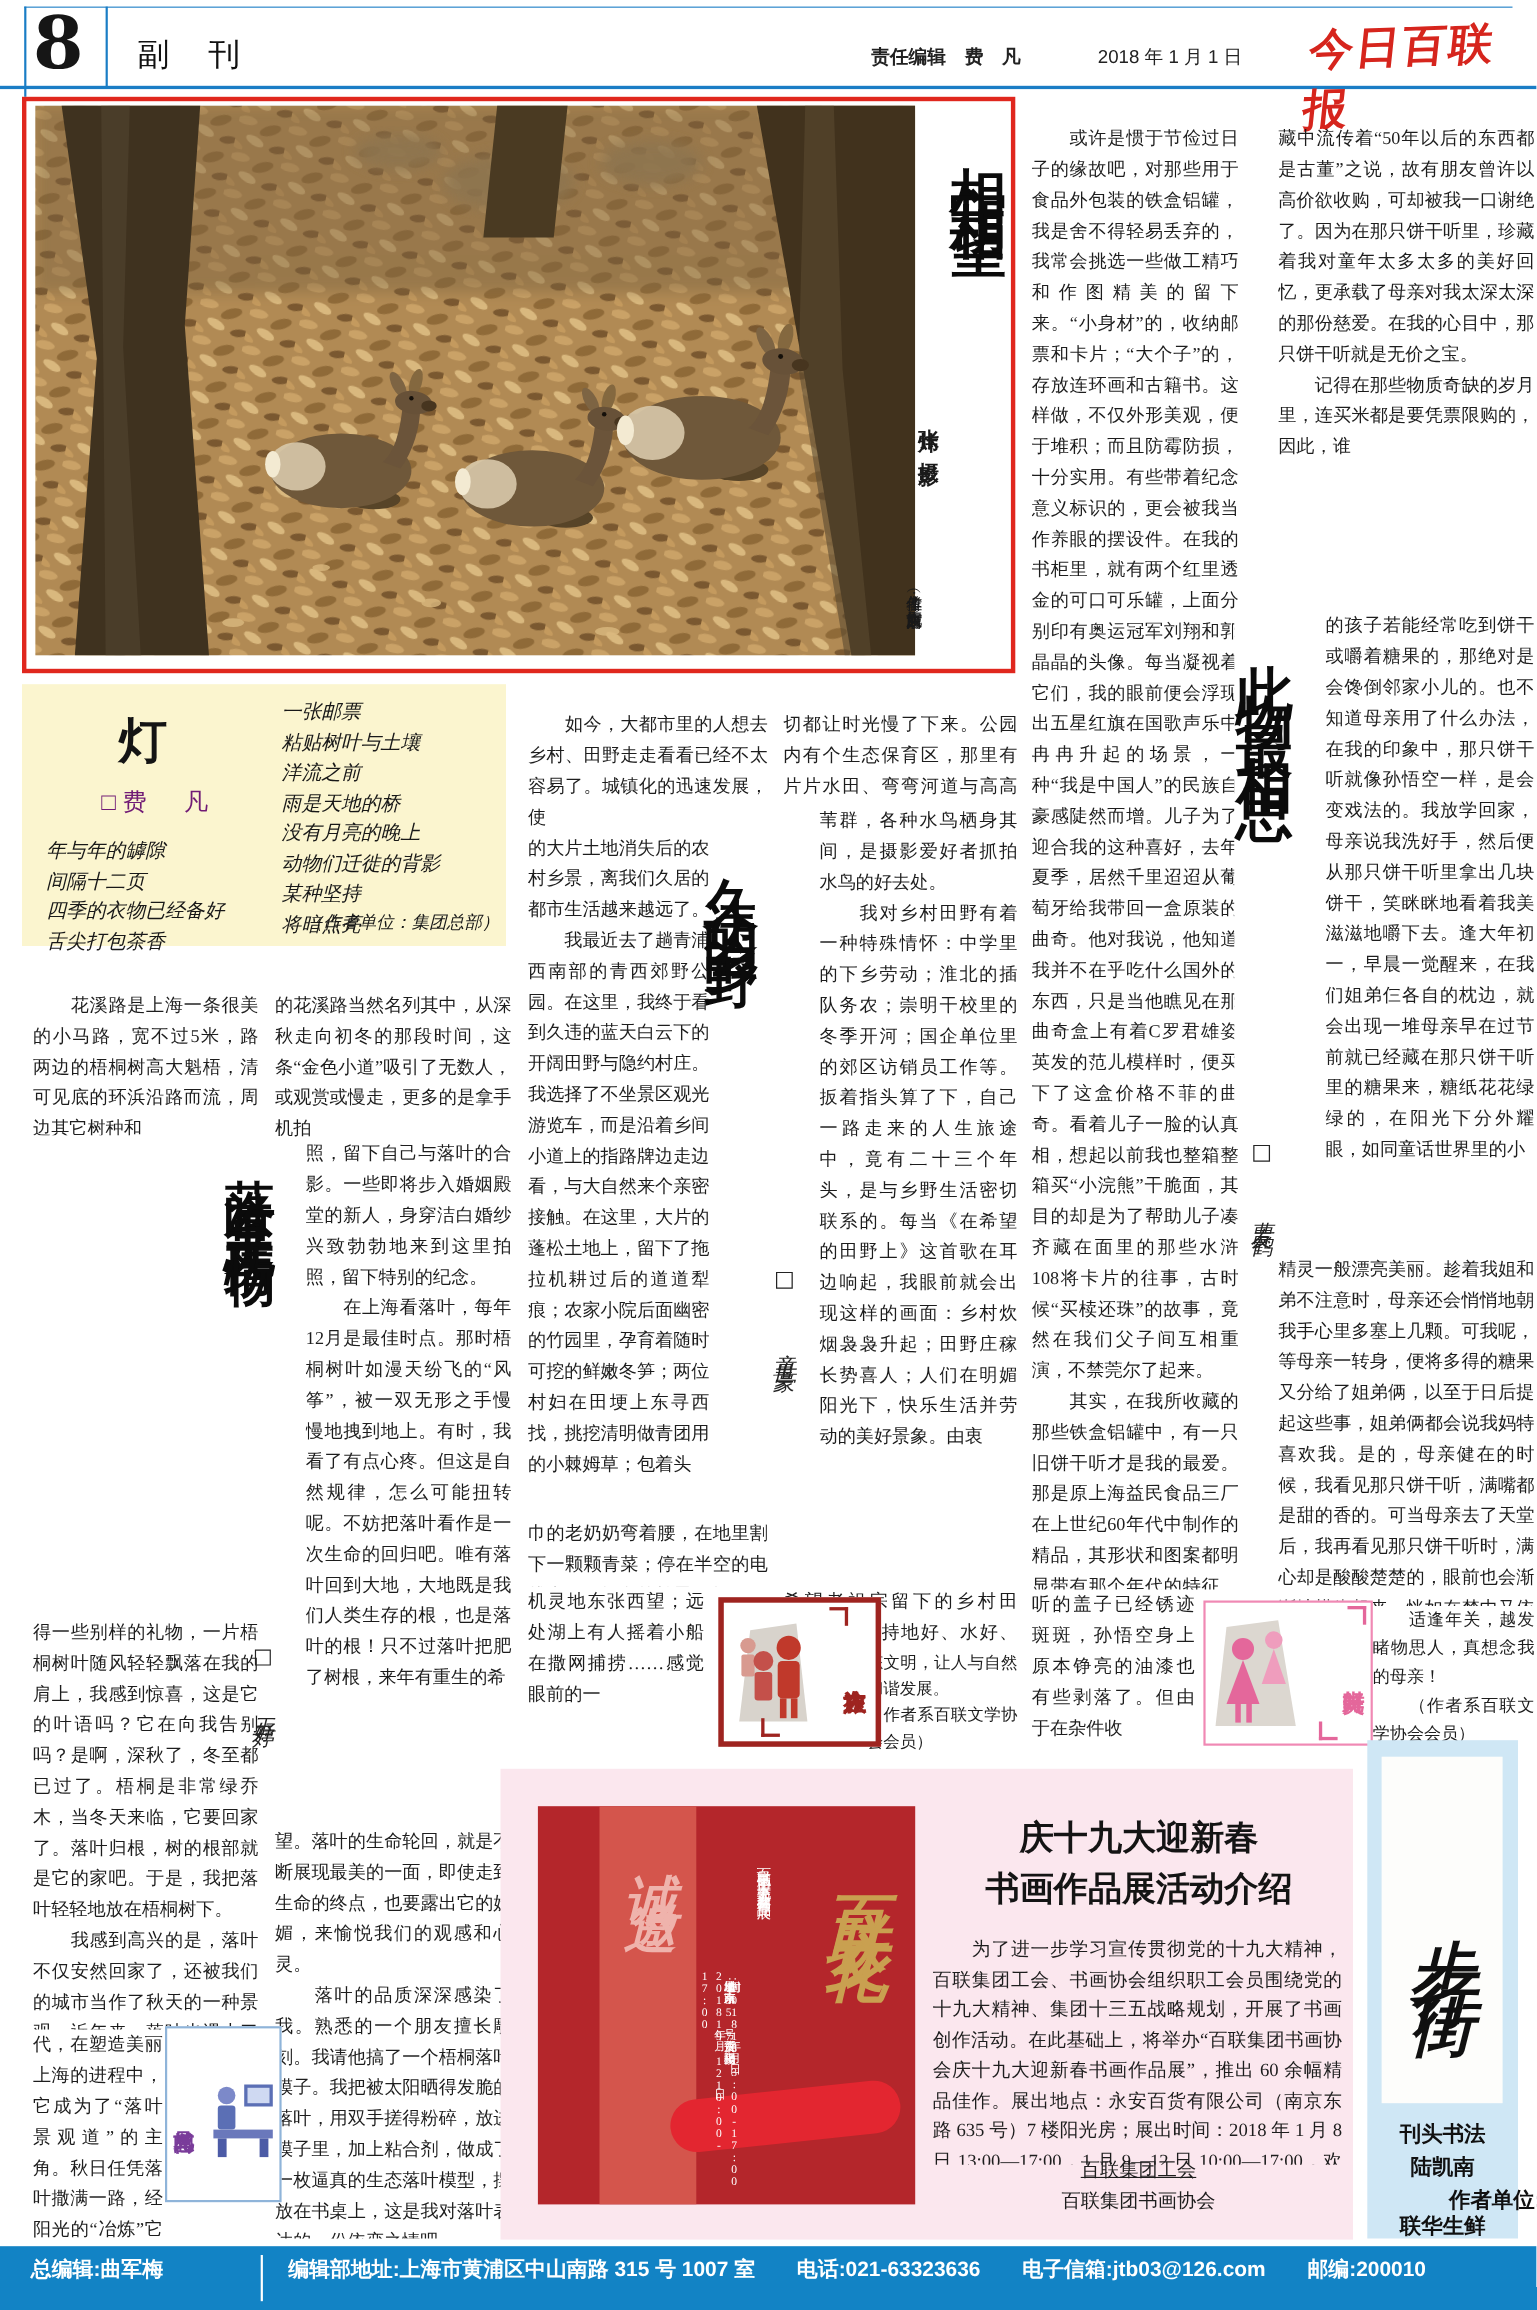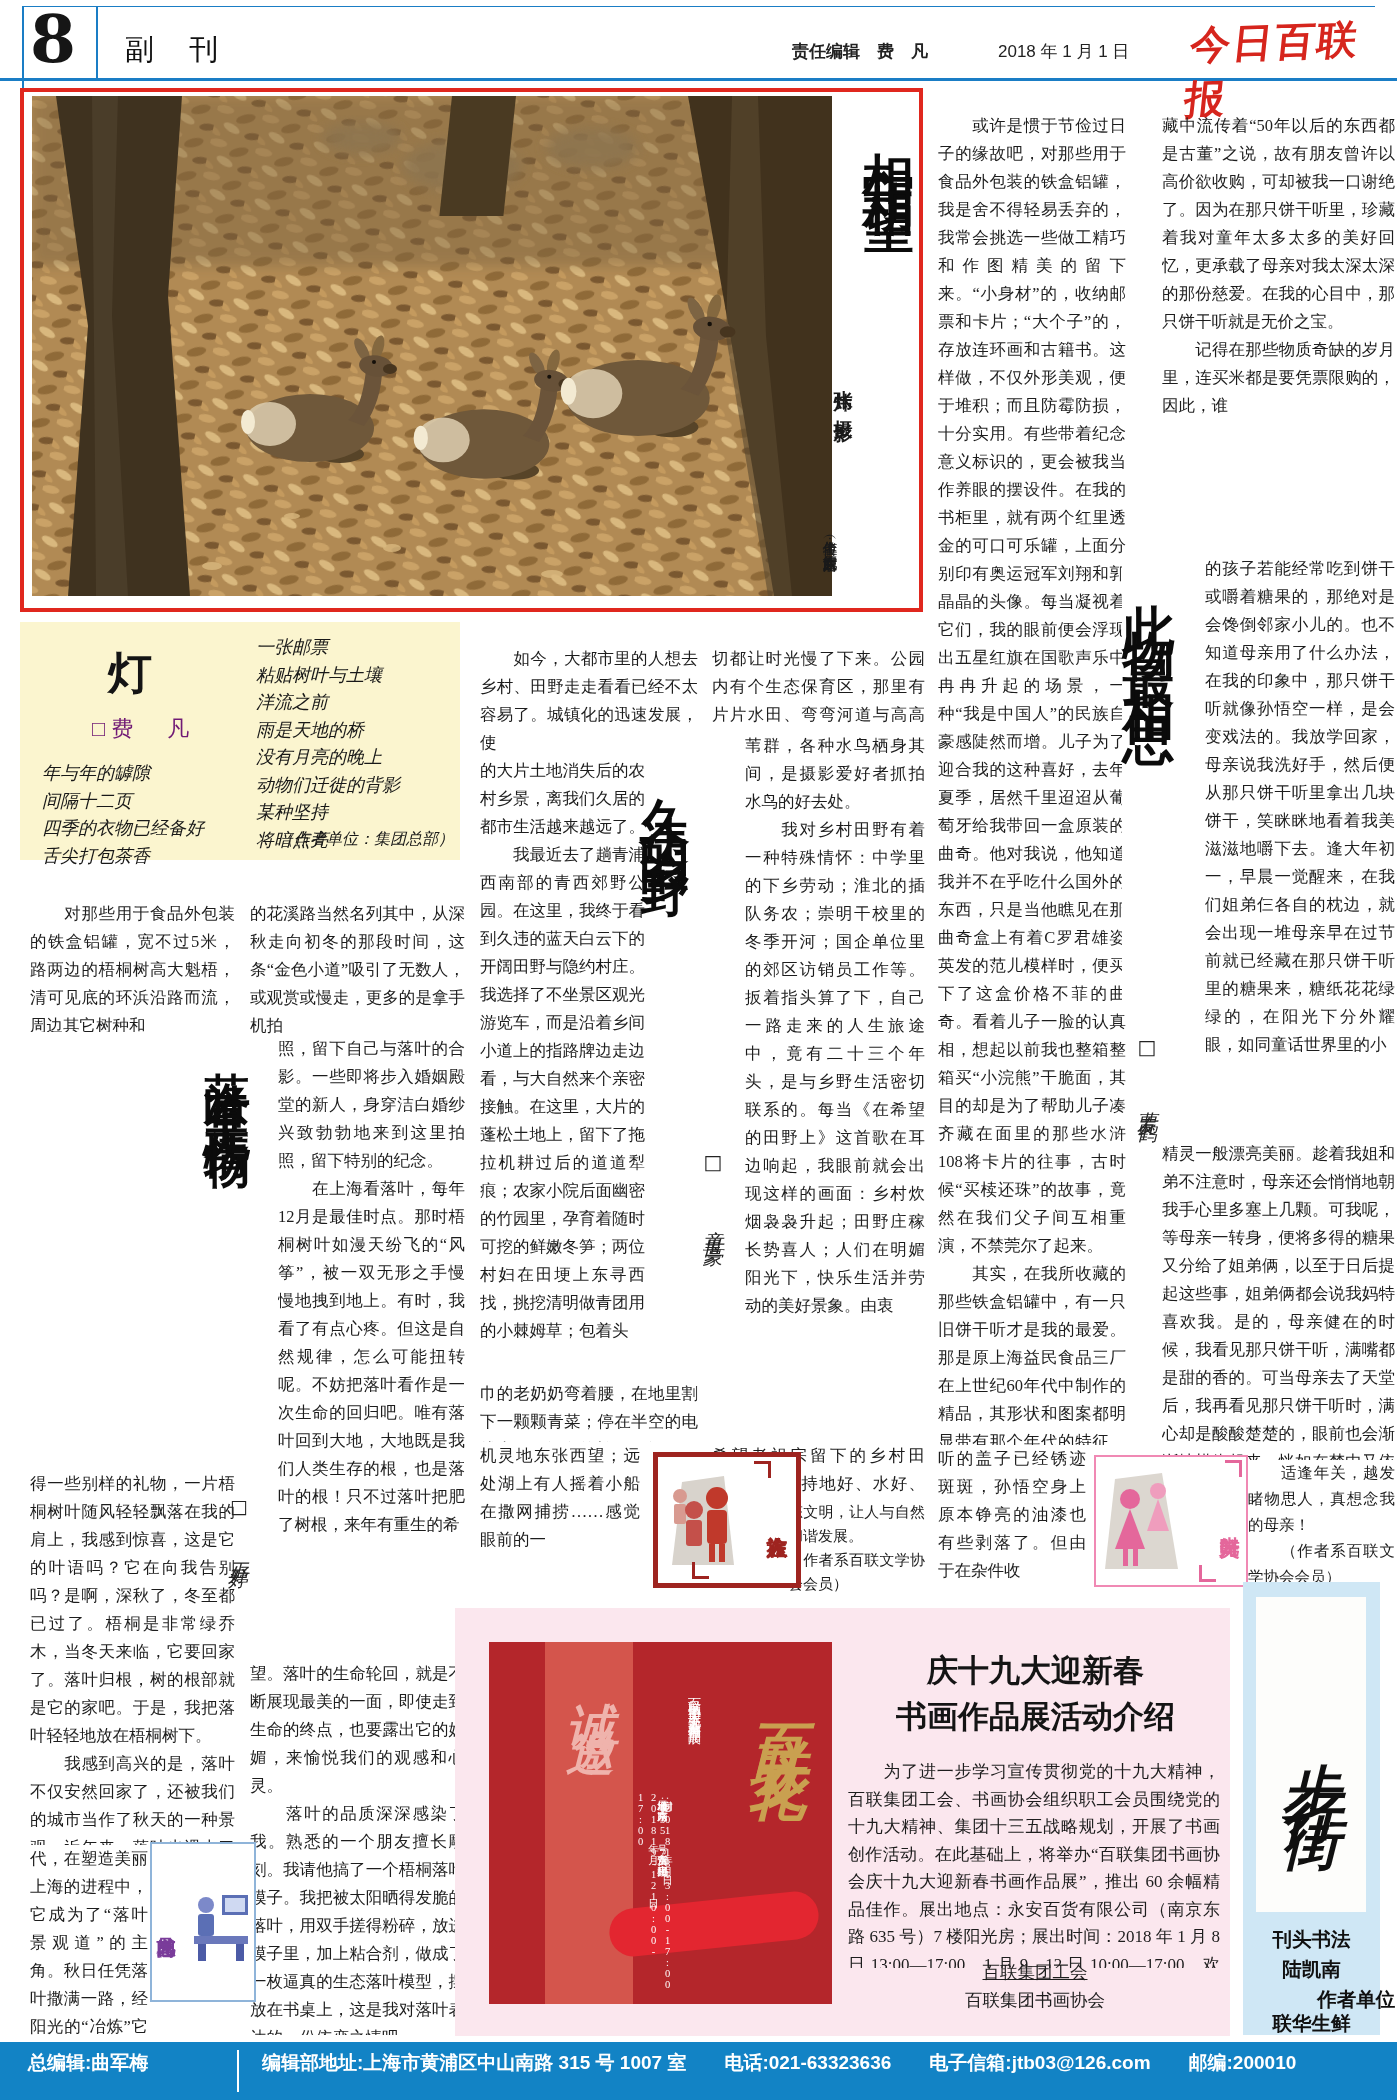--- a/index.html
+++ b/index.html
@@ -148,21 +148,21 @@
       <div>洋流之前</div>
       <div>雨是天地的桥</div>
       <div>没有月亮的晚上</div>
       <div>动物们迁徙的背影</div>
       <div>某种坚持</div>
     </div>
     <div class="poemlines" style="left:236px;top:205px;display:inline;">将暗点亮</div>
     <div class="poemcredit" style="left:258px;top:207px;">（作者单位：集团总部）</div>
   </div>
 
-  <div class="seg" style="left:30px;top:900px;width:205px;height:132px;">　　对那些用于食品外包装的铁盒铝罐，宽不过5米，路两边的梧桐树高大魁梧，清可见底的环浜沿路而流，周边其它树种和</div>
+  <div class="seg" style="left:30px;top:900px;width:205px;height:132px;">　　花溪路是上海一条很美的小马路，宽不过5米，路两边的梧桐树高大魁梧，清可见底的环浜沿路而流，周边其它树种和</div>
   <div class="seg" style="left:30px;top:1470px;width:205px;height:375px;">得一些别样的礼物，一片梧桐树叶随风轻轻飘落在我的肩上，我感到惊喜，这是它的叶语吗？它在向我告别吗？是啊，深秋了，冬至都已过了。梧桐是非常绿乔木，当冬天来临，它要回家了。落叶归根，树的根部就是它的家吧。于是，我把落叶轻轻地放在梧桐树下。
 　　我感到高兴的是，落叶不仅安然回家了，还被我们的城市当作了秋天的一种景观。近年来，落叶也遇上了好时</div>
   <div class="seg" style="left:30px;top:1845px;width:118px;height:190px;">代，在塑造美丽上海的进程中，它成为了“落叶景观道”的主角。秋日任凭落叶撒满一路，经阳光的“冶炼”它成了明黄色的“金箔”，行人走在上面沙沙作响，好像在听落叶的绝唱。我喜欢</div>
 
   <div class="seg" style="left:250px;top:900px;width:215px;height:135px;">的花溪路当然名列其中，从深秋走向初冬的那段时间，这条“金色小道”吸引了无数人，或观赏或慢走，更多的是拿手机拍</div>
   <div class="seg" style="left:278px;top:1035px;width:187px;height:625px;">照，留下自己与落叶的合影。一些即将步入婚姻殿堂的新人，身穿洁白婚纱兴致勃勃地来到这里拍照，留下特别的纪念。
 　　在上海看落叶，每年12月是最佳时点。那时梧桐树叶如漫天纷飞的“风筝”，被一双无形之手慢慢地拽到地上。有时，我看了有点心疼。但这是自然规律，怎么可能扭转呢。不妨把落叶看作是一次生命的回归吧。唯有落叶回到大地，大地既是我们人类生存的根，也是落叶的根！只不过落叶把肥了树根，来年有重生的希</div>
   <div class="seg" style="left:250px;top:1660px;width:215px;height:375px;">望。落叶的生命轮回，就是不断展现最美的一面，即使走到生命的终点，也要露出它的妩媚，来愉悦我们的观感和心灵。
 　　落叶的品质深深感染了我。熟悉的一个朋友擅长雕刻。我请他搞了一个梧桐落叶模子。我把被太阳晒得发脆的落叶，用双手搓得粉碎，放进模子里，加上粘合剂，做成了一枚逼真的生态落叶模型，摆放在书桌上，这是我对落叶表达的一份依恋之情吧。
 　　（作者系百联教培中心退休员工）</div>

